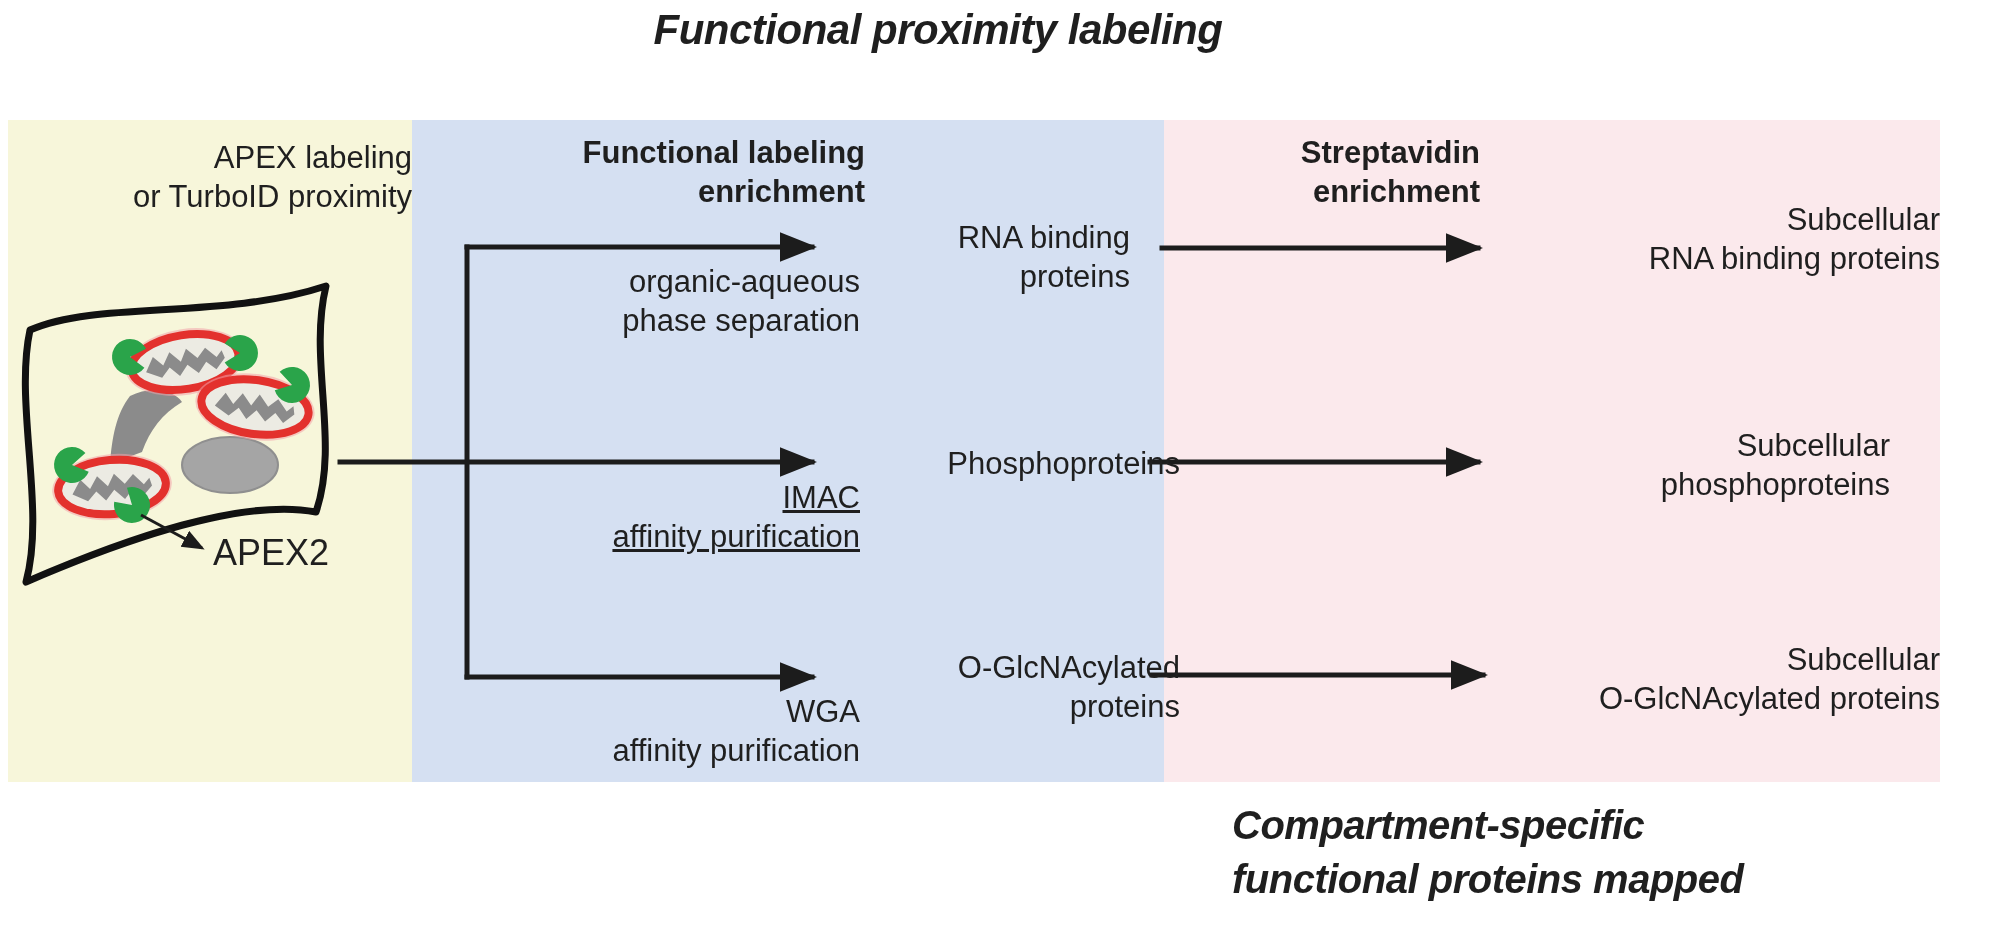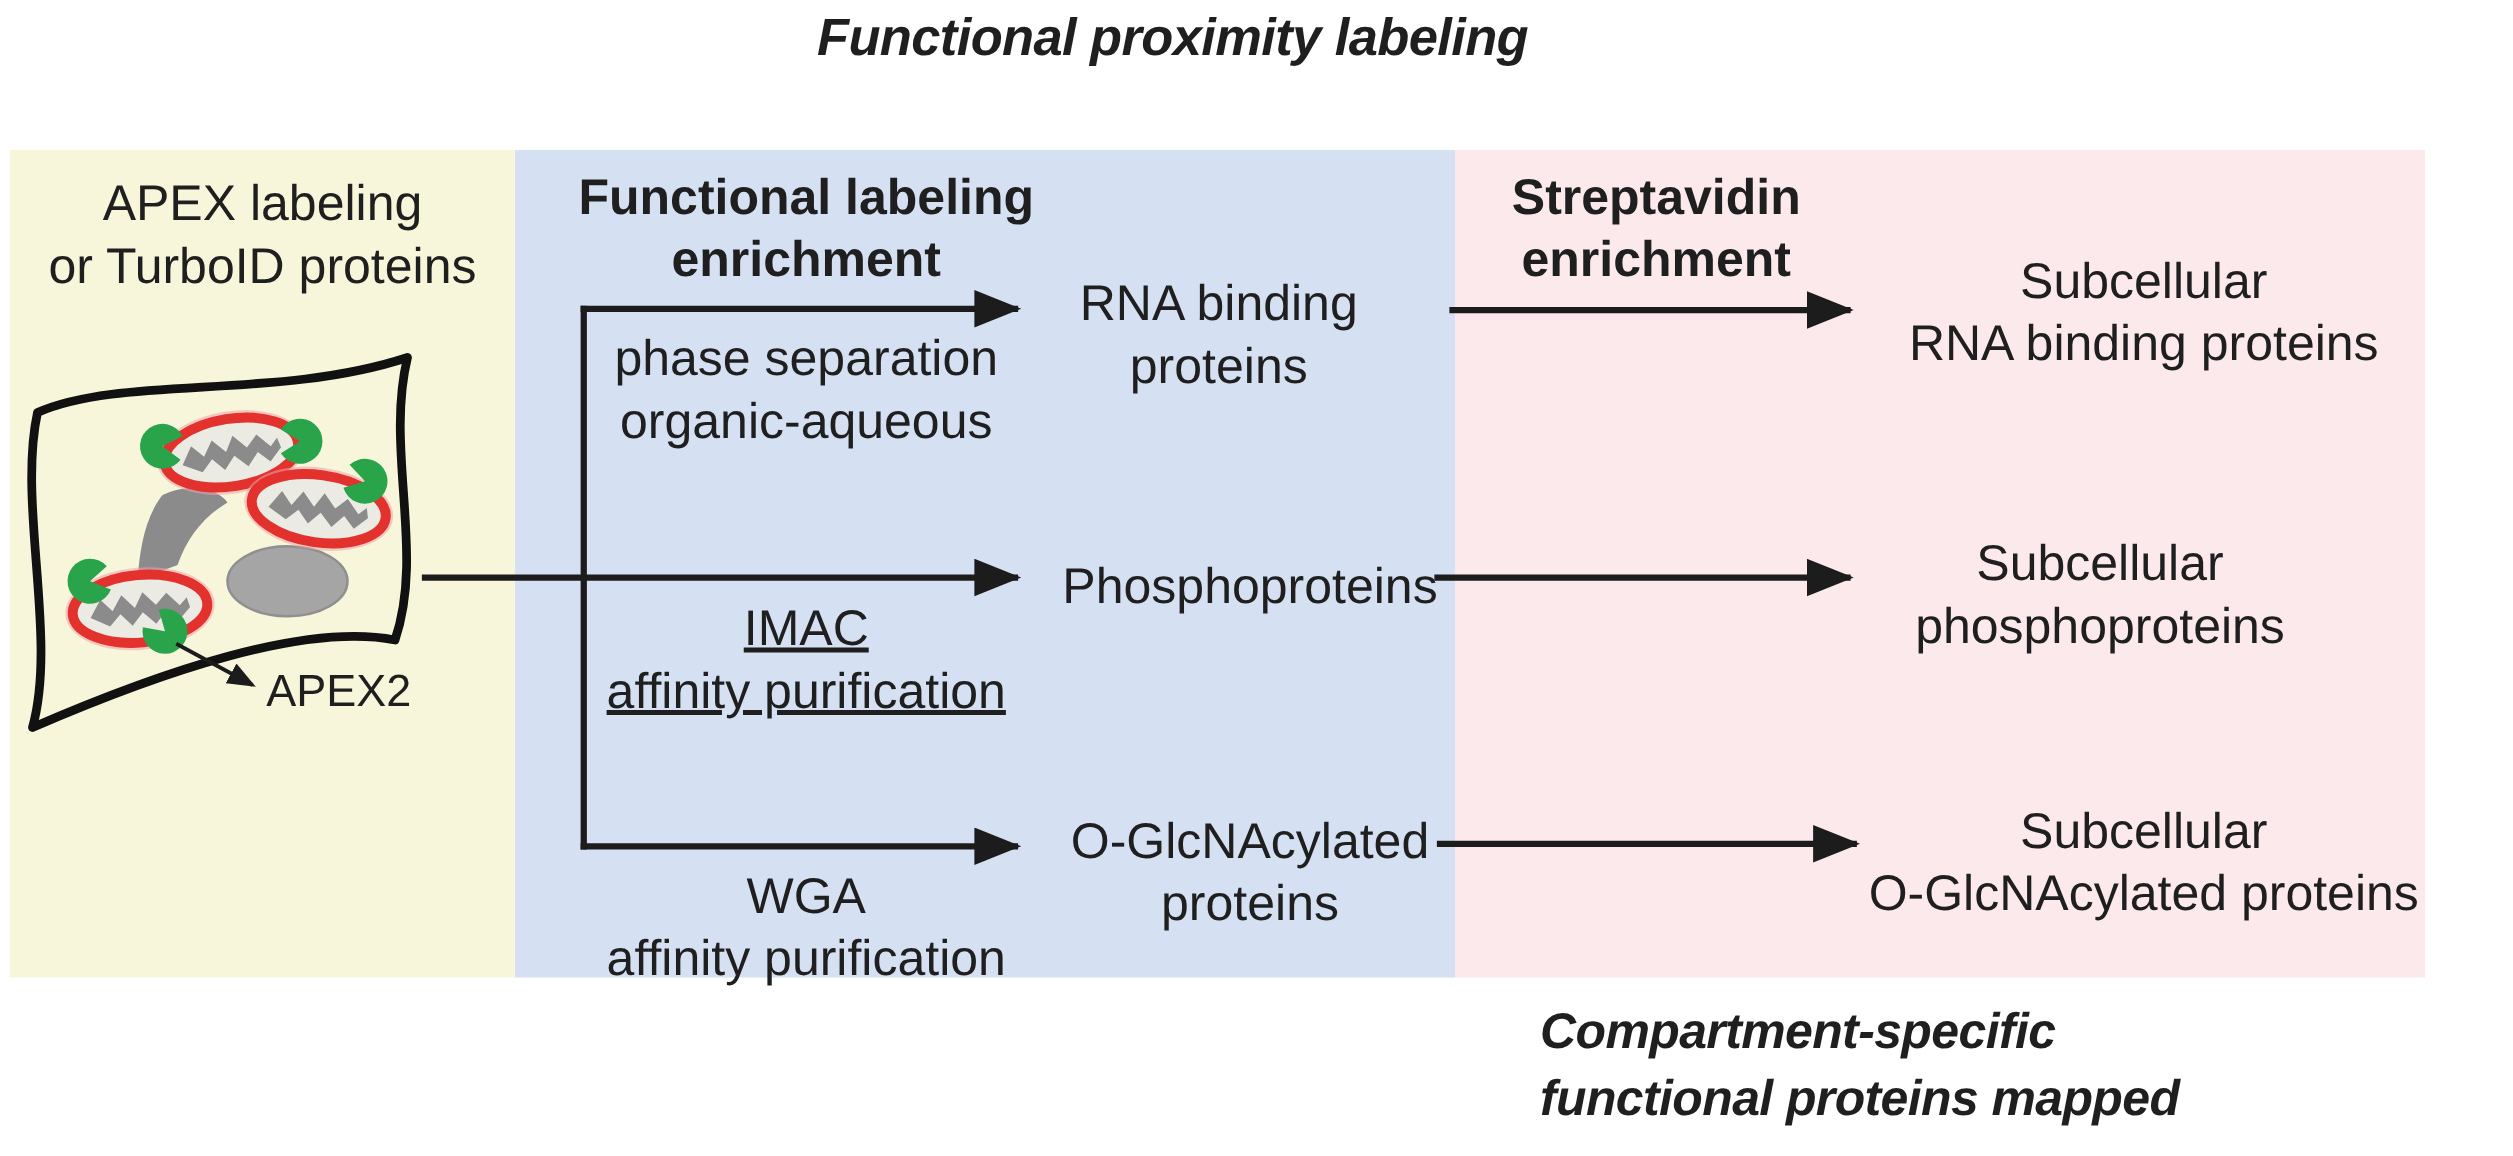--- a/index.html
+++ b/index.html
@@ -4,21 +4,21 @@
 <style>
   html,body{margin:0;padding:0;background:#ffffff;}
   .canvas{position:relative;width:2010px;height:925px;background:#fff;overflow:hidden;
           font-family:"Liberation Sans","DejaVu Sans",sans-serif;color:var(--text-dark);}
   .title{position:absolute;left:438px;top:6px;width:1000px;text-align:center;
          font-size:42px;font-weight:bold;font-style:italic;letter-spacing:-0.5px;}
   .panel{position:absolute;top:120px;height:662px;}
   .panel.yellow{left:8px;width:404px;background:var(--panel-yellow);}
   .panel.blue{left:412px;width:752px;background:var(--panel-blue);}
   .panel.pink{left:1164px;width:776px;background:var(--panel-pink);}
-  .tblock{position:absolute;text-align:center;font-size:40px;line-height:1.26;}
+  .tblock{position:absolute;text-align:right;font-size:31px;line-height:1.26;}
   .tblock.bold{font-weight:bold;}
   svg.connectors{position:absolute;left:0;top:0;width:2010px;height:925px;}
   svg.cell{position:absolute;left:8px;top:272px;}
   .footer{position:absolute;right:18px;top:798px;width:760px;text-align:left;
           font-size:40px;font-weight:bold;font-style:italic;line-height:1.35;letter-spacing:-0.5px;}
   .conn{stroke:var(--line-black);stroke-width:5;stroke-linecap:square;fill:none;}
 </style>
 </head>
 <body>
 
@@ -40,21 +40,21 @@
     <line class="conn" x1="467" y1="247" x2="467" y2="677"></line>
     <line class="conn" x1="467" y1="247" x2="812" y2="247" marker-end="url(#ah)"></line>
     <line class="conn" x1="467" y1="677" x2="812" y2="677" marker-end="url(#ah)"></line>
     <line class="conn" x1="1162" y1="248" x2="1478" y2="248" marker-end="url(#ah)"></line>
     <line class="conn" x1="1150" y1="462" x2="1478" y2="462" marker-end="url(#ah)"></line>
     <line class="conn" x1="1152" y1="675" x2="1483" y2="675" marker-end="url(#ah)"></line>
   </svg>
 
   <div class="tblock" style="left:8px;top:138px;width:404px;">
     <div class="bold">APEX labeling</div>
-    <div>or TurboID proteins</div>
+    <div>or TurboID proximity</div>
   </div>
 
   <svg class="cell" width="348" height="332" viewBox="0 0 348 332">
     <defs>
       <marker id="ah2" markerWidth="9" markerHeight="8" refX="6.5" refY="3" orient="auto" markerUnits="strokeWidth">
         <path d="M0,0 L7.5,3 L0,6 Z" style="fill:var(--line-black)"></path>
       </marker>
       <g id="mito">
         <ellipse rx="60" ry="33" style="fill:var(--mito-halo);opacity:0.55"></ellipse>
         <ellipse rx="54" ry="27" style="fill:var(--mito-fill);stroke:var(--mito-red);stroke-width:8"></ellipse>
@@ -81,22 +81,22 @@
     <line x1="133" y1="243" x2="194" y2="276" style="stroke:var(--line-black);stroke-width:3" marker-end="url(#ah2)"></line>
     <text x="205" y="293" style="font-size:36px;fill:var(--text-dark)">APEX2</text>
   </svg>
 
   <div class="tblock bold" style="left:425px;top:133px;width:440px;">
     <div>Functional labeling</div>
     <div>enrichment</div>
   </div>
 
   <div class="tblock" style="left:430px;top:262px;width:430px;">
+    <div>organic-aqueous</div>
     <div>phase separation</div>
-    <div>organic-aqueous</div>
   </div>
   <div class="tblock" style="left:430px;top:478px;width:430px;text-decoration:underline;">
     <div>IMAC</div>
     <div>affinity purification</div>
   </div>
   <div class="tblock" style="left:430px;top:692px;width:430px;">
     <div>WGA</div>
     <div>affinity purification</div>
   </div>
 

